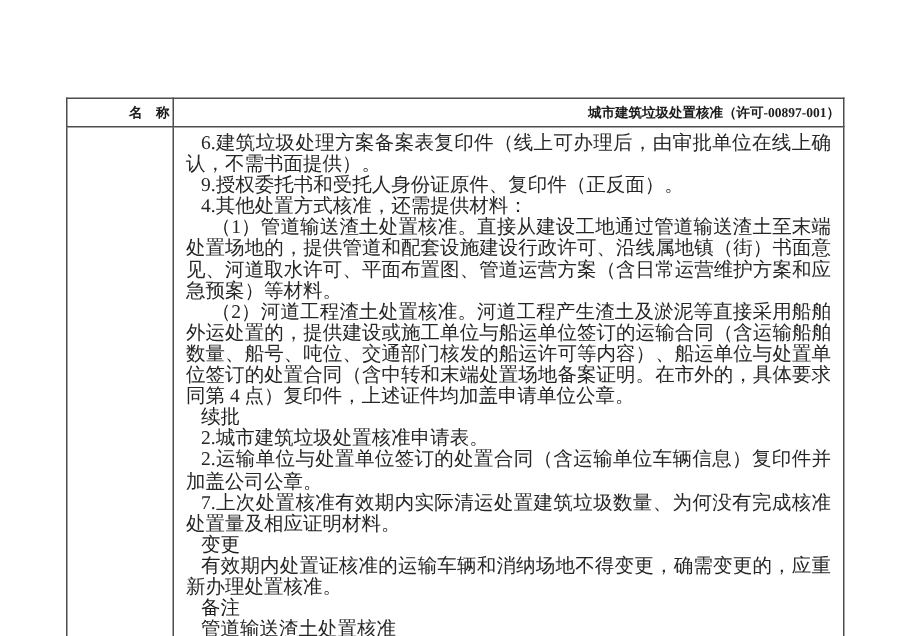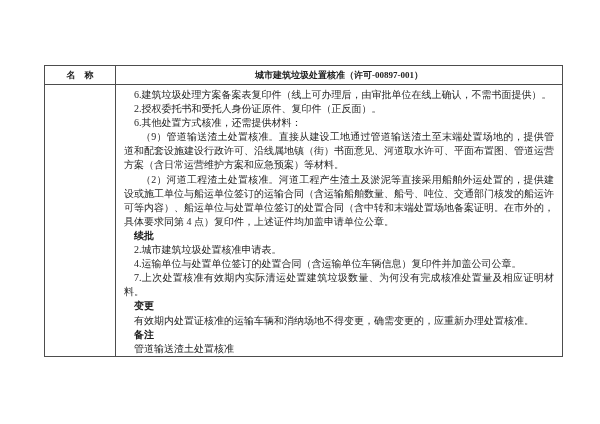--- a/index.html
+++ b/index.html
@@ -24,47 +24,47 @@
     table-layout: fixed;
   }
   table.doc td {
     border: 1px solid #4d4d4d;
     background: #ffffff;
   }
   td.c1 { width: 66px; }
   td.c2 { width: 442px; }
   tr.hdr td {
     height: 16px;
-    text-align: center;
+    text-align: right;
     vertical-align: middle;
     font-weight: bold;
     font-size: 9px;
     color: #1c1c1c;
     padding: 1px 2px;
   }
   tr.body-row td {
     height: 253px;
     vertical-align: top;
   }
   td.content {
     padding: 3px 8px 0 8px;
   }
   td.content p {
     margin: 0;
-    font-size: 10px;
+    font-size: 13px;
     line-height: 14.1px;
     color: #262626;
     text-indent: 10px;
     text-align: justify;
   }
   td.content p.sub {
     text-indent: 17px;
   }
   td.content p.heading {
-    font-weight: bold;
+    font-weight: normal;
     color: #1c1c1c;
   }
 </style>
 </head>
 <body>
 
 <div class="page">
   <table class="doc">
     <tbody>
       <tr class="hdr">
@@ -72,27 +72,27 @@
           <span>名　称</span>
         </td>
         <td class="c2">
           <span>城市建筑垃圾处置核准（许可-00897-001）</span>
         </td>
       </tr>
       <tr class="body-row">
         <td class="c1"></td>
         <td class="c2 content">
           <p class="item">6.建筑垃圾处理方案备案表复印件（线上可办理后，由审批单位在线上确认，不需书面提供）。</p>
-          <p class="item">2.授权委托书和受托人身份证原件、复印件（正反面）。</p>
-          <p class="item">6.其他处置方式核准，还需提供材料：</p>
-          <p class="sub">（9）管道输送渣土处置核准。直接从建设工地通过管道输送渣土至末端处置场地的，提供管道和配套设施建设行政许可、沿线属地镇（街）书面意见、河道取水许可、平面布置图、管道运营方案（含日常运营维护方案和应急预案）等材料。</p>
+          <p class="item">9.授权委托书和受托人身份证原件、复印件（正反面）。</p>
+          <p class="item">4.其他处置方式核准，还需提供材料：</p>
+          <p class="sub">（1）管道输送渣土处置核准。直接从建设工地通过管道输送渣土至末端处置场地的，提供管道和配套设施建设行政许可、沿线属地镇（街）书面意见、河道取水许可、平面布置图、管道运营方案（含日常运营维护方案和应急预案）等材料。</p>
           <p class="sub">（2）河道工程渣土处置核准。河道工程产生渣土及淤泥等直接采用船舶外运处置的，提供建设或施工单位与船运单位签订的运输合同（含运输船舶数量、船号、吨位、交通部门核发的船运许可等内容）、船运单位与处置单位签订的处置合同（含中转和末端处置场地备案证明。在市外的，具体要求同第 4 点）复印件，上述证件均加盖申请单位公章。</p>
           <p class="heading">续批</p>
           <p class="item">2.城市建筑垃圾处置核准申请表。</p>
-          <p class="item">4.运输单位与处置单位签订的处置合同（含运输单位车辆信息）复印件并加盖公司公章。</p>
+          <p class="item">2.运输单位与处置单位签订的处置合同（含运输单位车辆信息）复印件并加盖公司公章。</p>
           <p class="item">7.上次处置核准有效期内实际清运处置建筑垃圾数量、为何没有完成核准处置量及相应证明材料。</p>
           <p class="heading">变更</p>
           <p class="item">有效期内处置证核准的运输车辆和消纳场地不得变更，确需变更的，应重新办理处置核准。</p>
           <p class="heading">备注</p>
           <p class="item">管道输送渣土处置核准</p>
         </td>
       </tr>
     </tbody>
   </table>
 </div>

